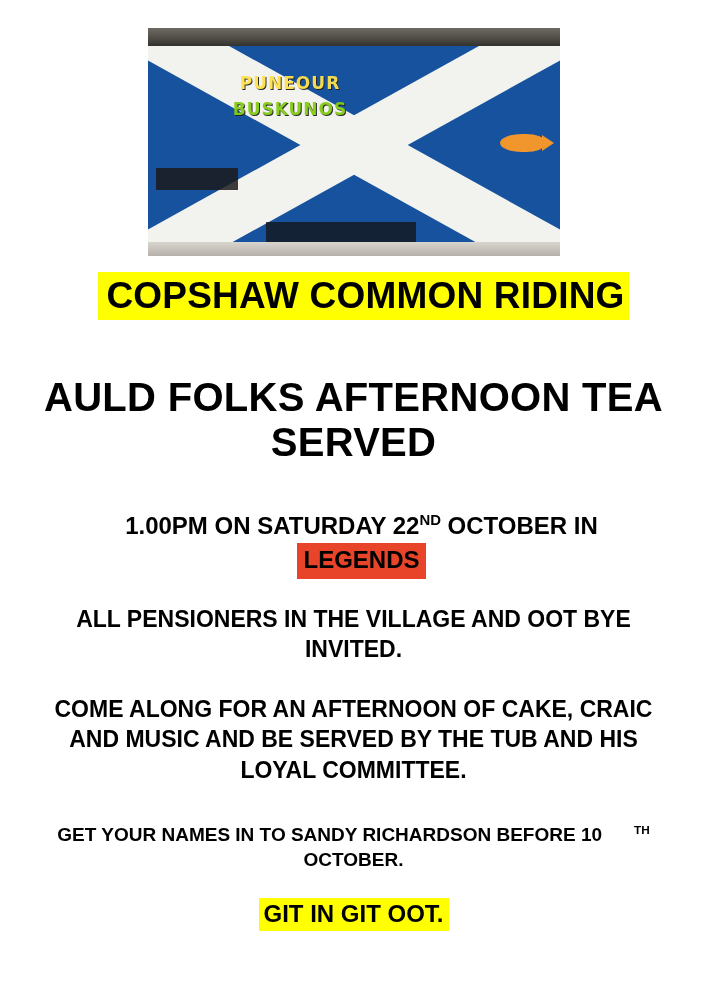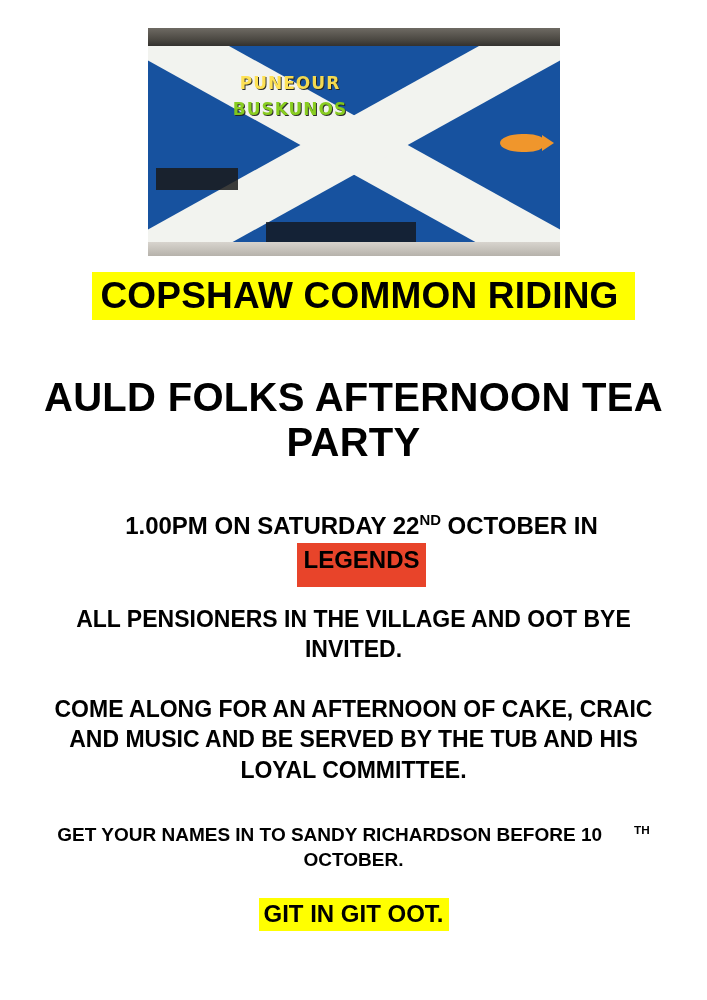--- a/index.html
+++ b/index.html
@@ -140,21 +140,21 @@
 
   .title-band {
     position: absolute;
     left: 0;
     right: 0;
     top: 272px;
     text-align: center;
   }
   .title-band .inner {
     display: inline-block;
-    padding: 3px 16px 4px 8px;
+    padding: 3px 4px 4px 8px;
     font-size: 37px;
     font-weight: bold;
     letter-spacing: 0.2px;
     line-height: 1.12;
     margin-left: 20px;
   }
 
   .headline {
     position: absolute;
     left: 0; right: 0;
@@ -174,21 +174,21 @@
     font-size: 24px;
     font-weight: bold;
     line-height: 1.35;
   }
   .line-when sup {
     font-size: 0.62em;
     vertical-align: super;
   }
   .venue {
     display: inline-block;
-    padding: 1px 6px 10px 6px;
+    padding: 1px 6px 2px 6px;
     margin-top: 1px;
   }
 
   .para {
     position: absolute;
     left: 40px;
     right: 40px;
     text-align: center;
     font-weight: bold;
     line-height: 1.32;
@@ -230,21 +230,21 @@
         </div>
       </div>
       <div class="photo-bottom-strip"></div>
     </div>
   </div>
 
   <div class="title-band">
     <span class="inner hl-yellow">COPSHAW COMMON RIDING</span>
   </div>
 
-  <div class="headline">AULD FOLKS AFTERNOON TEA PARTY</div>
+  <div class="headline">AULD FOLKS AFTERNOON TEA SERVED</div>
 
   <div class="line-when">
     <span>1.00PM ON SATURDAY 22</span><sup>ND</sup><span> OCTOBER IN</span><br>
     <span class="venue hl-red">LEGENDS</span>
   </div>
 
   <div class="para para-1">ALL PENSIONERS IN THE VILLAGE AND OOT BYE INVITED.</div>
   <div class="para para-2">COME ALONG FOR AN AFTERNOON OF CAKE, CRAIC AND MUSIC AND BE SERVED BY THE TUB AND HIS LOYAL COMMITTEE.</div>
 
   <div class="para para-3">

